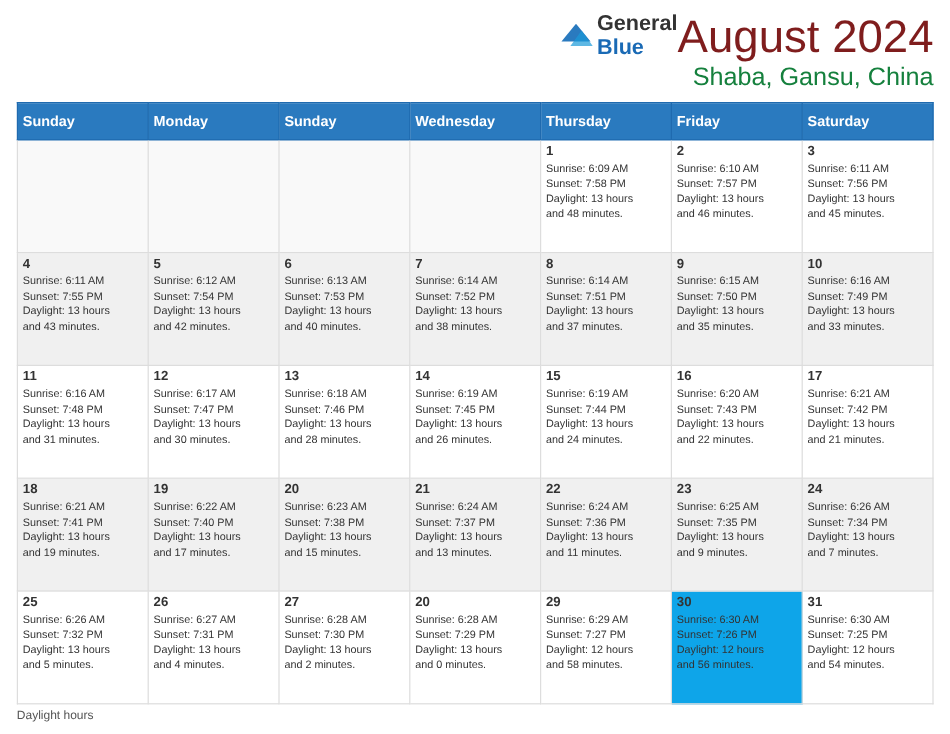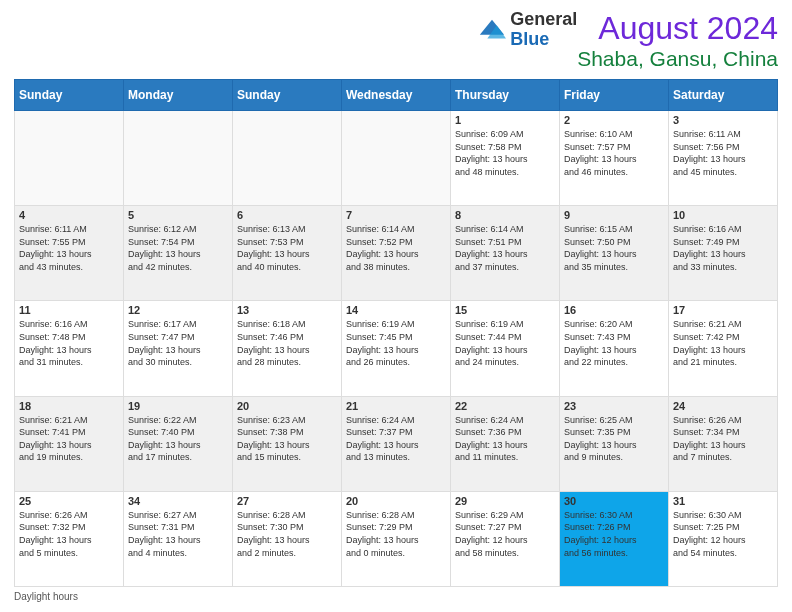--- a/index.html
+++ b/index.html
@@ -35,23 +35,23 @@
     .logo-general { color: #333; font-weight: bold; }
     .logo-blue { color: #1a6ab5; font-weight: bold; }
     .logo-icon {
       width: 28px;
       height: 28px;
     }
     .title-block {
       text-align: right;
     }
     .month-year {
-      font-size: 32px;
+      font-size: 38px;
       font-weight: normal;
-      color: #6d28d9;
+      color: #7f1d1d;
     }
     .location {
       font-size: 21px;
       color: #15803d;
     }
     .calendar {
       flex: 1;
       border: 1px solid #ccc;
       border-collapse: collapse;
       width: 100%;
@@ -318,21 +318,21 @@
         </tr>
         <tr>
           <td style="background: rgb(255, 255, 255);">
             <span class="day-num">25</span>
             <div class="day-info" style="white-space: pre-line;">Sunrise: 6:26 AM
 Sunset: 7:32 PM
 Daylight: 13 hours
 and 5 minutes.</div>
           </td>
           <td style="background: rgb(255, 255, 255);">
-            <span class="day-num">34</span>
+            <span class="day-num">26</span>
             <div class="day-info" style="white-space: pre-line;">Sunrise: 6:27 AM
 Sunset: 7:31 PM
 Daylight: 13 hours
 and 4 minutes.</div>
           </td>
           <td style="background: rgb(255, 255, 255);">
             <span class="day-num">27</span>
             <div class="day-info" style="white-space: pre-line;">Sunrise: 6:28 AM
 Sunset: 7:30 PM
 Daylight: 13 hours

